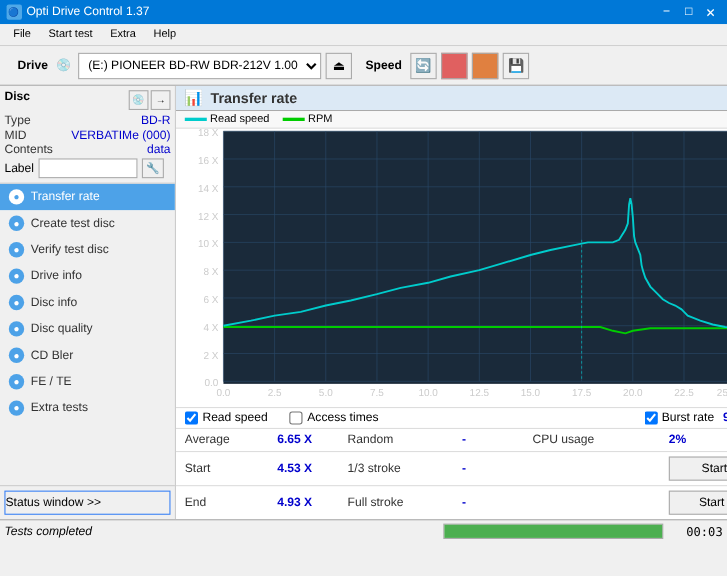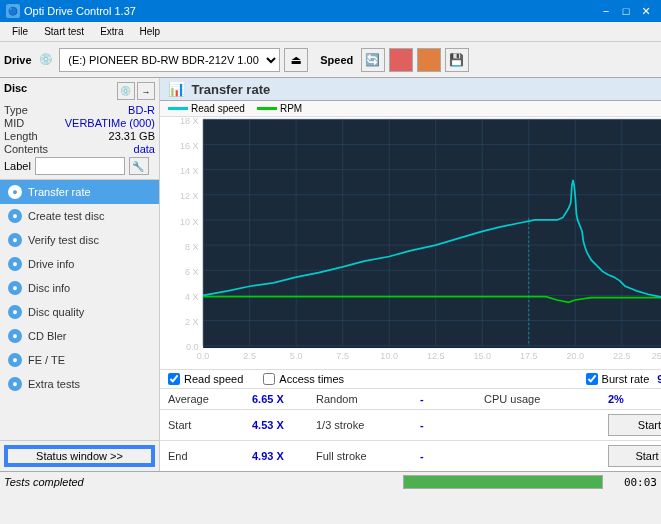--- a/index.html
+++ b/index.html
@@ -10,21 +10,21 @@
     .title-bar-left { display: flex; align-items: center; gap: 4px; }
     .title-bar-controls { display: flex; gap: 2px; }
     .title-btn { width: 18px; height: 16px; display: flex; align-items: center; justify-content: center; background: transparent; border: none; color: white; cursor: pointer; font-size: 11px; }
     .title-icon { width: 14px; height: 14px; background: #4fa8e8; border-radius: 2px; display: flex; align-items: center; justify-content: center; font-size: 8px; }
 
     
     .menu-bar { background: #f0f0f0; height: 20px; display: flex; align-items: center; padding: 0 4px; border-bottom: 1px solid #ccc; }
     .menu-item { padding: 2px 8px; cursor: pointer; font-size: 10px; }
     
     
-    .drive-toolbar { background: #f0f0f0; border-bottom: 1px solid #aaa; height: 36px; display: flex; align-items: center; padding: 0 4px; gap: 4px; }
+    .drive-toolbar { background: #f0f0f0; border-bottom: 1px solid #aaa; height: 36px; display: flex; align-items: center; padding: 0 16px; gap: 4px; }
     .drive-label { font-size: 11px; font-weight: bold; margin-right: 4px; }
     .drive-select { height: 24px; border: 1px solid #aaa; background: white; font-size: 11px; min-width: 200px; padding: 0 4px; }
     .toolbar-btn { height: 24px; width: 24px; background: #f0f0f0; border: 1px solid #aaa; cursor: pointer; display: flex; align-items: center; justify-content: center; font-size: 12px; }
     .speed-label { font-size: 11px; font-weight: bold; margin-left: 8px; margin-right: 4px; }
     .speed-select { height: 24px; border: 1px solid #aaa; background: white; font-size: 11px; width: 60px; }
 
     
     .content-area { display: flex; flex: 1; overflow: hidden; }
 
     
@@ -48,21 +48,21 @@
     
     .nav-menu { flex: 1; overflow-y: auto; }
     .nav-item { display: flex; align-items: center; gap: 6px; padding: 5px 8px; cursor: pointer; font-size: 11px; color: #333; }
     .nav-item.active { background: #4da2e8; color: white; }
     .nav-icon { width: 14px; height: 14px; min-width: 14px; border-radius: 50%; display: flex; align-items: center; justify-content: center; font-size: 9px; }
     .nav-icon.blue { background: #4da2e8; color: white; }
     .nav-icon.active { background: white; color: #4da2e8; }
 
     
     .status-section { border-top: 1px solid #ccc; padding: 4px; }
-    .status-btn { width: 100%; height: 22px; background: #f0f0f0; border: 4px solid #3b82f6; cursor: pointer; font-size: 11px; text-align: center; }
+    .status-btn { width: 100%; height: 22px; background: #f0f0f0; border: 1px solid #3b82f6; cursor: pointer; font-size: 11px; text-align: left; }
 
     
     .right-panel { flex: 1; display: flex; flex-direction: column; background: white; }
     
     
     .chart-header { background: #dce9f5; border-bottom: 1px solid #aaa; padding: 3px 8px; display: flex; align-items: center; gap: 6px; }
     .chart-title { font-size: 13px; font-weight: bold; color: #333; }
     .chart-icon { color: #4da2e8; font-size: 14px; }
     
     
@@ -150,24 +150,20 @@
 
       <div class="disc-row">
         <span class="disc-row-label">Type</span>
         <span class="disc-row-value">BD-R</span>
       </div>
       <div class="disc-row">
         <span class="disc-row-label">MID</span>
         <span class="disc-row-value">VERBATIMe (000)</span>
       </div>
       <div class="disc-row">
-        <span class="disc-row-label">Length</span>
-        <span class="disc-row-value black">23.31 GB</span>
-      </div>
-      <div class="disc-row">
         <span class="disc-row-label">Contents</span>
         <span class="disc-row-value data-link">data</span>
       </div>
       <div class="label-row">
         <span>Label</span>
         <input class="label-input" type="text" style="">
         <button class="disc-icon-btn" style="width:20px;height:18px;font-size:10px;">🔧</button>
       </div>
     </div>
 

